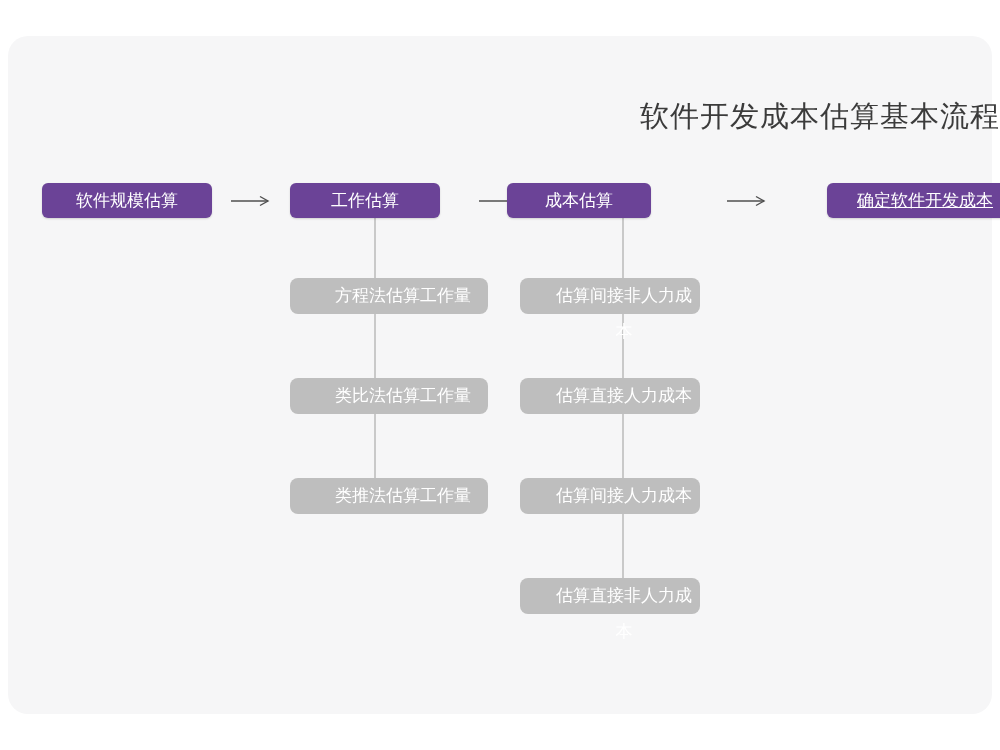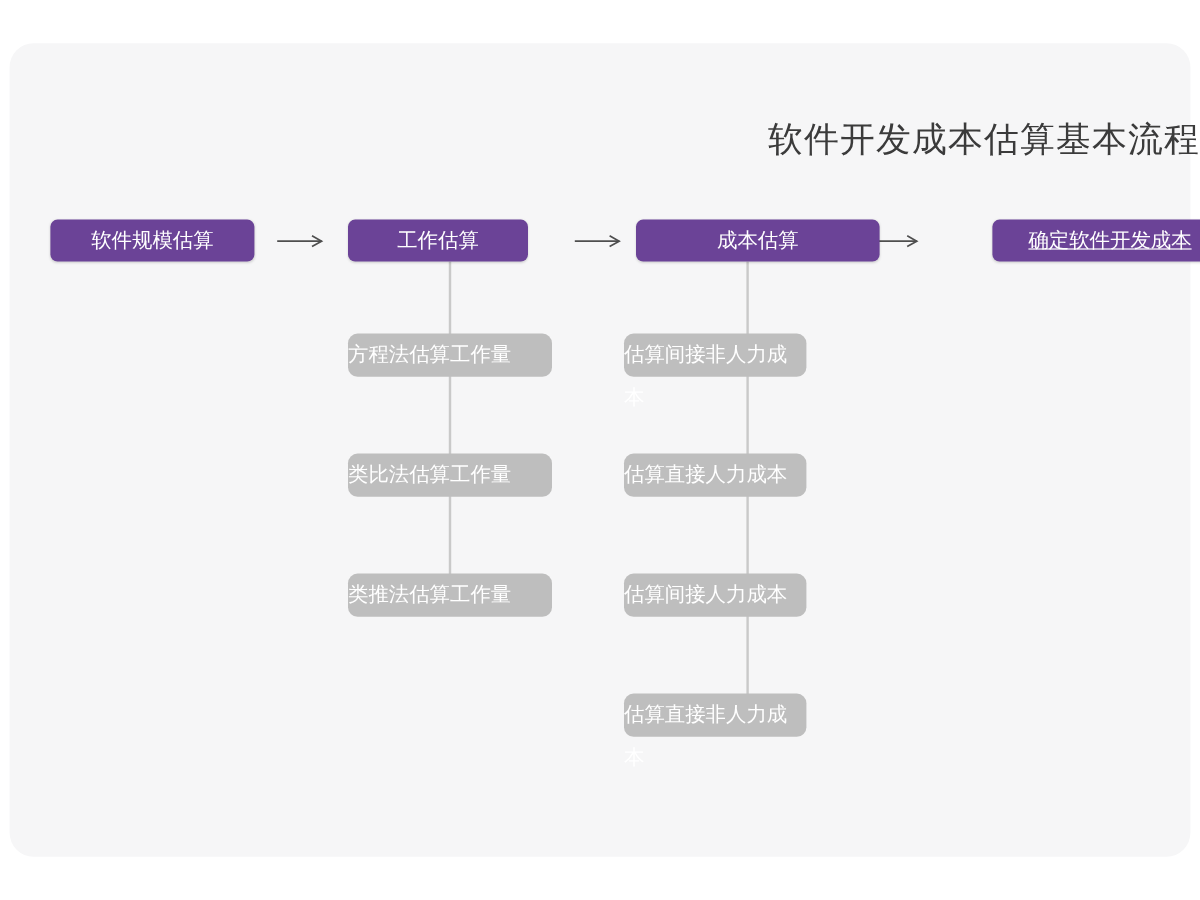--- a/index.html
+++ b/index.html
@@ -42,21 +42,21 @@
     background: #6b4397;
     border-radius: 6px;
     color: #ffffff;
     font-size: 17px;
     text-align: center;
     box-shadow: 0 1px 2px rgba(0,0,0,0.15);
     z-index: 3;
   }
   .stage-1 { left: 42px;  width: 170px; }
   .stage-2 { left: 290px; width: 150px; }
-  .stage-3 { left: 530px; width: 203px; }
+  .stage-3 { left: 507px; width: 144px; }
   .stage-4 { left: 827px; width: 196px; text-decoration: underline; }
   .flow-arrow {
     position: absolute;
     top: 193px;
     width: 42px;
     height: 16px;
     z-index: 2;
   }
   .arrow-1 { left: 229px; }
   .arrow-2 { left: 477px; }
@@ -70,22 +70,23 @@
   .connector-work { left: 374px; top: 218px; height: 262px; }
   .connector-cost { left: 622px; top: 218px; height: 362px; }
   .sub-box {
     position: absolute;
     height: 36px;
     line-height: 36px;
     background: #bebebe;
     border-radius: 8px;
     color: #ffffff;
     font-size: 17px;
-    text-align: left;
+    text-align: center;
     z-index: 3;
+    padding-left: 28px;
   }
   .col-work { left: 290px; width: 170px; }
   .col-cost { left: 520px; width: 152px; }
   .row-1 { top: 278px; }
   .row-2 { top: 378px; }
   .row-3 { top: 478px; }
   .row-4 { top: 578px; }
 </style>
 </head>
 <body>

